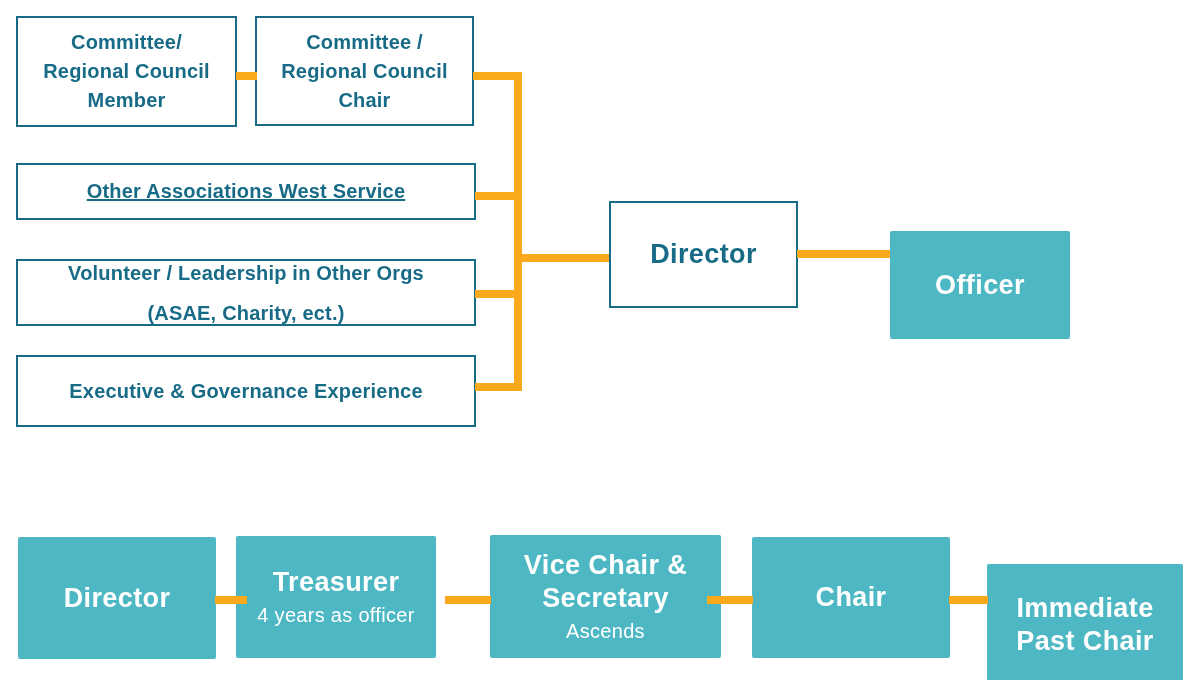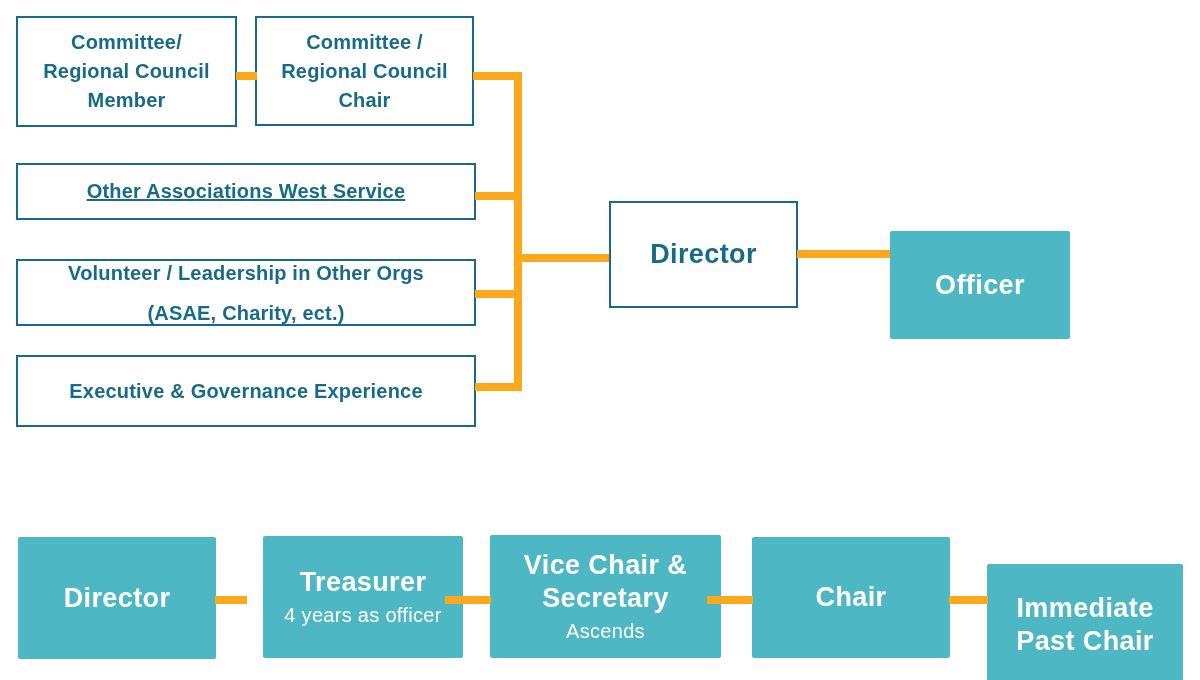--- a/index.html
+++ b/index.html
@@ -81,21 +81,21 @@
   <div class="hline" style="left:475px; top:290px; width:47px;"></div>
   <div class="hline" style="left:475px; top:383px; width:47px;"></div>
   <div class="vline" style="left:514px; top:72px; height:319px;"></div>
   <div class="hline" style="left:514px; top:254px; width:95px;"></div>
   <div class="hline" style="left:797px; top:250px; width:93px;"></div>
 
   <div class="fbox" style="left:18px; top:537px; width:198px; height:122px;">
     <div class="title">Director</div>
   </div>
 
-  <div class="fbox" style="left:263px; top:536px; width:200px; height:122px;">
+  <div class="fbox" style="left:236px; top:536px; width:200px; height:122px;">
     <div class="title">Treasurer</div>
     <div class="subtitle">4 years as officer</div>
   </div>
 
   <div class="fbox" style="left:490px; top:535px; width:231px; height:123px;">
     <div class="title">Vice Chair &amp;</div>
     <div class="title">Secretary</div>
     <div class="subtitle">Ascends</div>
   </div>
 

